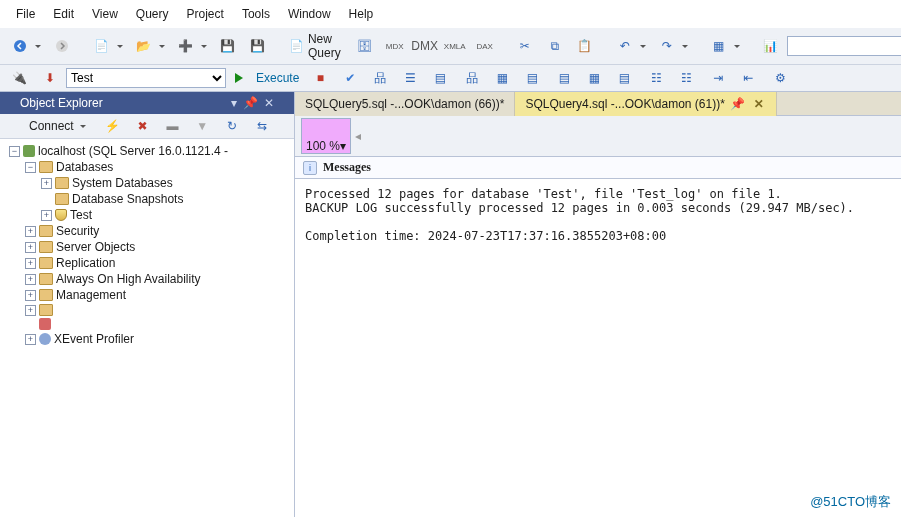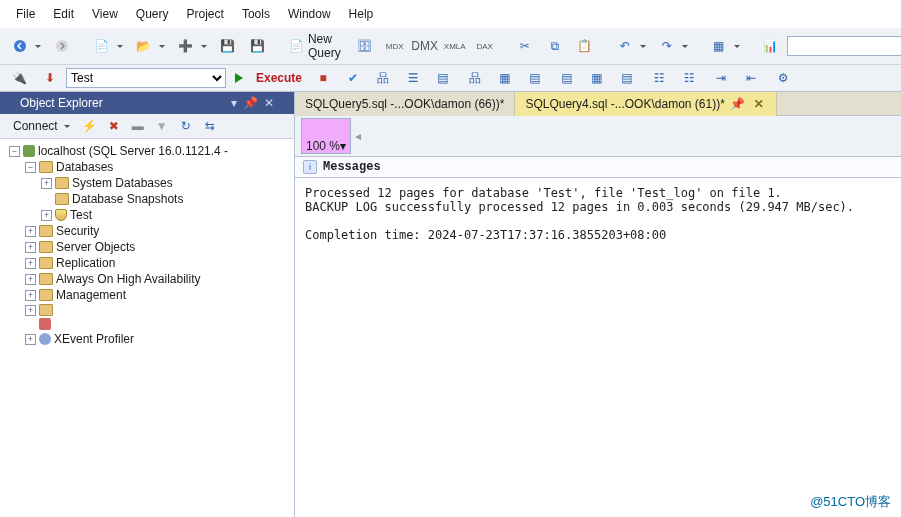--- a/index.html
+++ b/index.html
@@ -7,27 +7,27 @@
 .menubar{display:flex;gap:2px;padding:4px 8px;background:#fff}
 .menubar span{padding:3px 8px;cursor:default}
 .toolbar{display:flex;align-items:center;gap:2px;padding:2px 6px;background:#eef1f6;border-bottom:1px solid #ccd3e0}
 .toolbar .sep{width:1px;height:18px;background:#b8c2d6;margin:0 4px}
 .tico{width:18px;height:18px;display:inline-flex;align-items:center;justify-content:center;color:#3066b5;cursor:default}
 .tbtn{display:inline-flex;align-items:center;gap:4px;padding:2px 5px;cursor:default;color:#222}
 .dd::after{content:"";border:3px solid transparent;border-top-color:#555;margin-left:2px;margin-top:3px}
 .toolbar input.long{width:180px;height:20px;border:1px solid #9fb0cc;background:#fff;padding:0 4px}
 .toolbar2{display:flex;align-items:center;gap:2px;padding:2px 6px;background:#eef1f6;border-bottom:1px solid #b8c2d6}
 .toolbar2 select{width:160px;height:20px;border:1px solid #9fb0cc;background:#fff}
-.exec{color:#b91c1c;font-weight:700}
+.exec{color:#0369a1;font-weight:400}
 .exec::before{content:"";display:inline-block;border:5px solid transparent;border-left:8px solid #178a17;margin-right:4px;vertical-align:middle}
 .main{flex:1;display:flex;min-height:0}
 .oe{width:295px;display:flex;flex-direction:column;border-right:1px solid #b8c2d6;background:#fff}
 .oe-title{background:#40568d;color:#fff;padding:4px 20px;display:flex;align-items:center;justify-content:space-between}
 .oe-title .ctl{display:flex;gap:6px;color:#cfd8ee;font-size:10px}
-.oe-tb{display:flex;align-items:flex-end;gap:6px;padding:3px 8px;background:#eef1f6;border-bottom:1px solid #ccd3e0}
+.oe-tb{display:flex;align-items:flex-end;gap:14px;padding:3px 24px;background:#eef1f6;border-bottom:1px solid #ccd3e0}
 .tree{flex:1;overflow:auto;padding:4px 2px}
 .node{display:flex;align-items:center;gap:3px;padding:1px 0;white-space:nowrap;cursor:default}
 .tw{width:11px;height:11px;border:1px solid #8a97af;display:inline-flex;align-items:center;justify-content:center;font-size:9px;line-height:1;background:#fff;color:#4a5a7d}
 .tw.blank{border:none;background:none}
 .fold{width:14px;height:12px;background:#e8c47a;border:1px solid #b7923e;border-radius:1px}
 .db{width:12px;height:12px;border-radius:2px 2px 6px 6px;background:linear-gradient(#f7e38a,#dcb64c);border:1px solid #a8862f}
 .srv{width:12px;height:12px;background:#6fa04e;border-radius:2px}
 .ax{width:12px;height:12px;background:#d66565;border-radius:2px}
 .lit{width:12px;height:12px;background:#8aa6d6;border-radius:50%}
 .ind{display:inline-block}
@@ -329,21 +329,21 @@
           <span class="x">✕</span>
         </div>
     </div>
     <div class="zoom">
       <span class="dd2"><span>100 %</span> ▾</span>
       <span style="color:#999">◂</span>
     </div>
     <div class="msgs">
       <div class="msgtab">
           <span class="ic">i</span>
-          <b style="font-family:Liberation Mono, monospace">Messages</b>
+          <b style="font-family:Liberation Serif, serif">Messages</b>
         </div>
       <div class="msgbody">Processed 12 pages for database 'Test', file 'Test_log' on file 1.
 BACKUP LOG successfully processed 12 pages in 0.003 seconds (29.947 MB/sec).
 
 Completion time: 2024-07-23T17:37:16.3855203+08:00</div>
     </div>
   </div>
 </div>
 
 <div class="wm">@51CTO博客</div>

